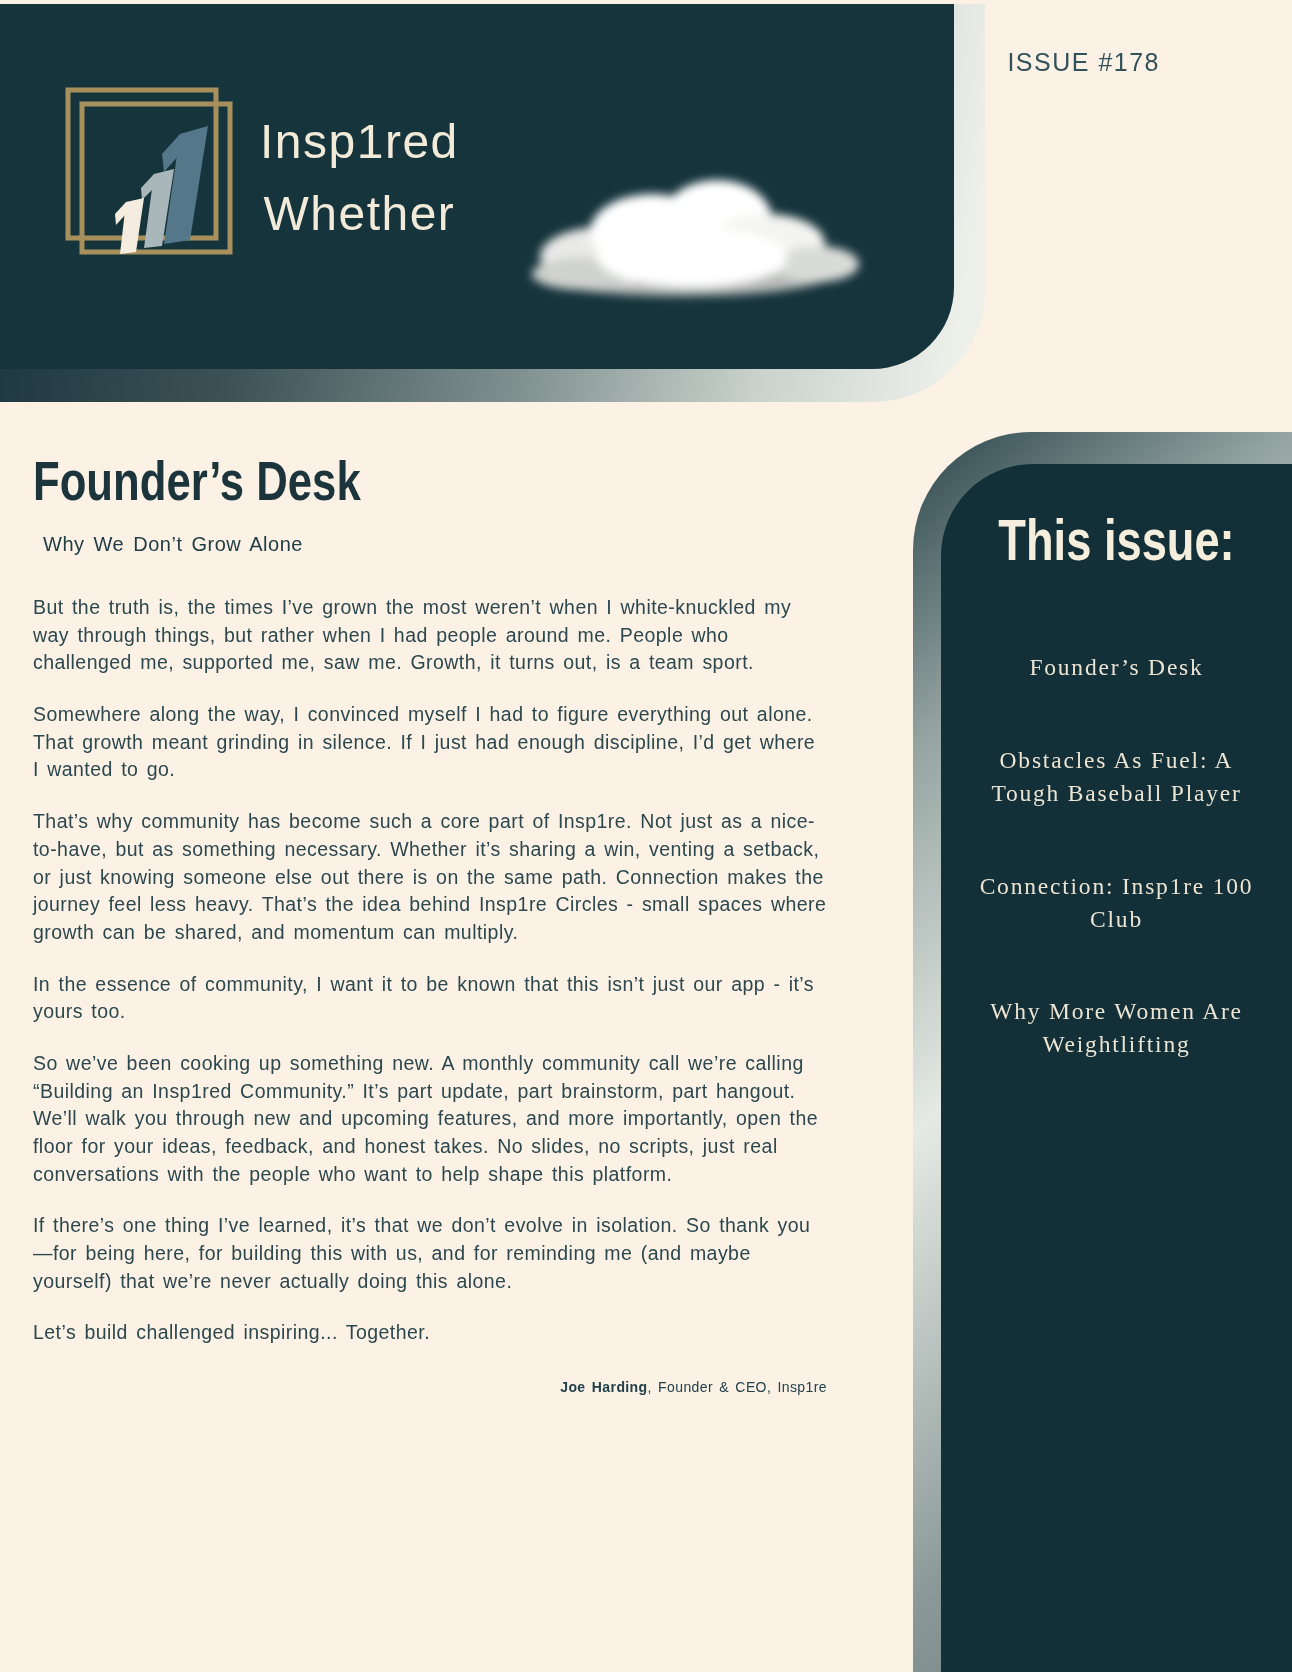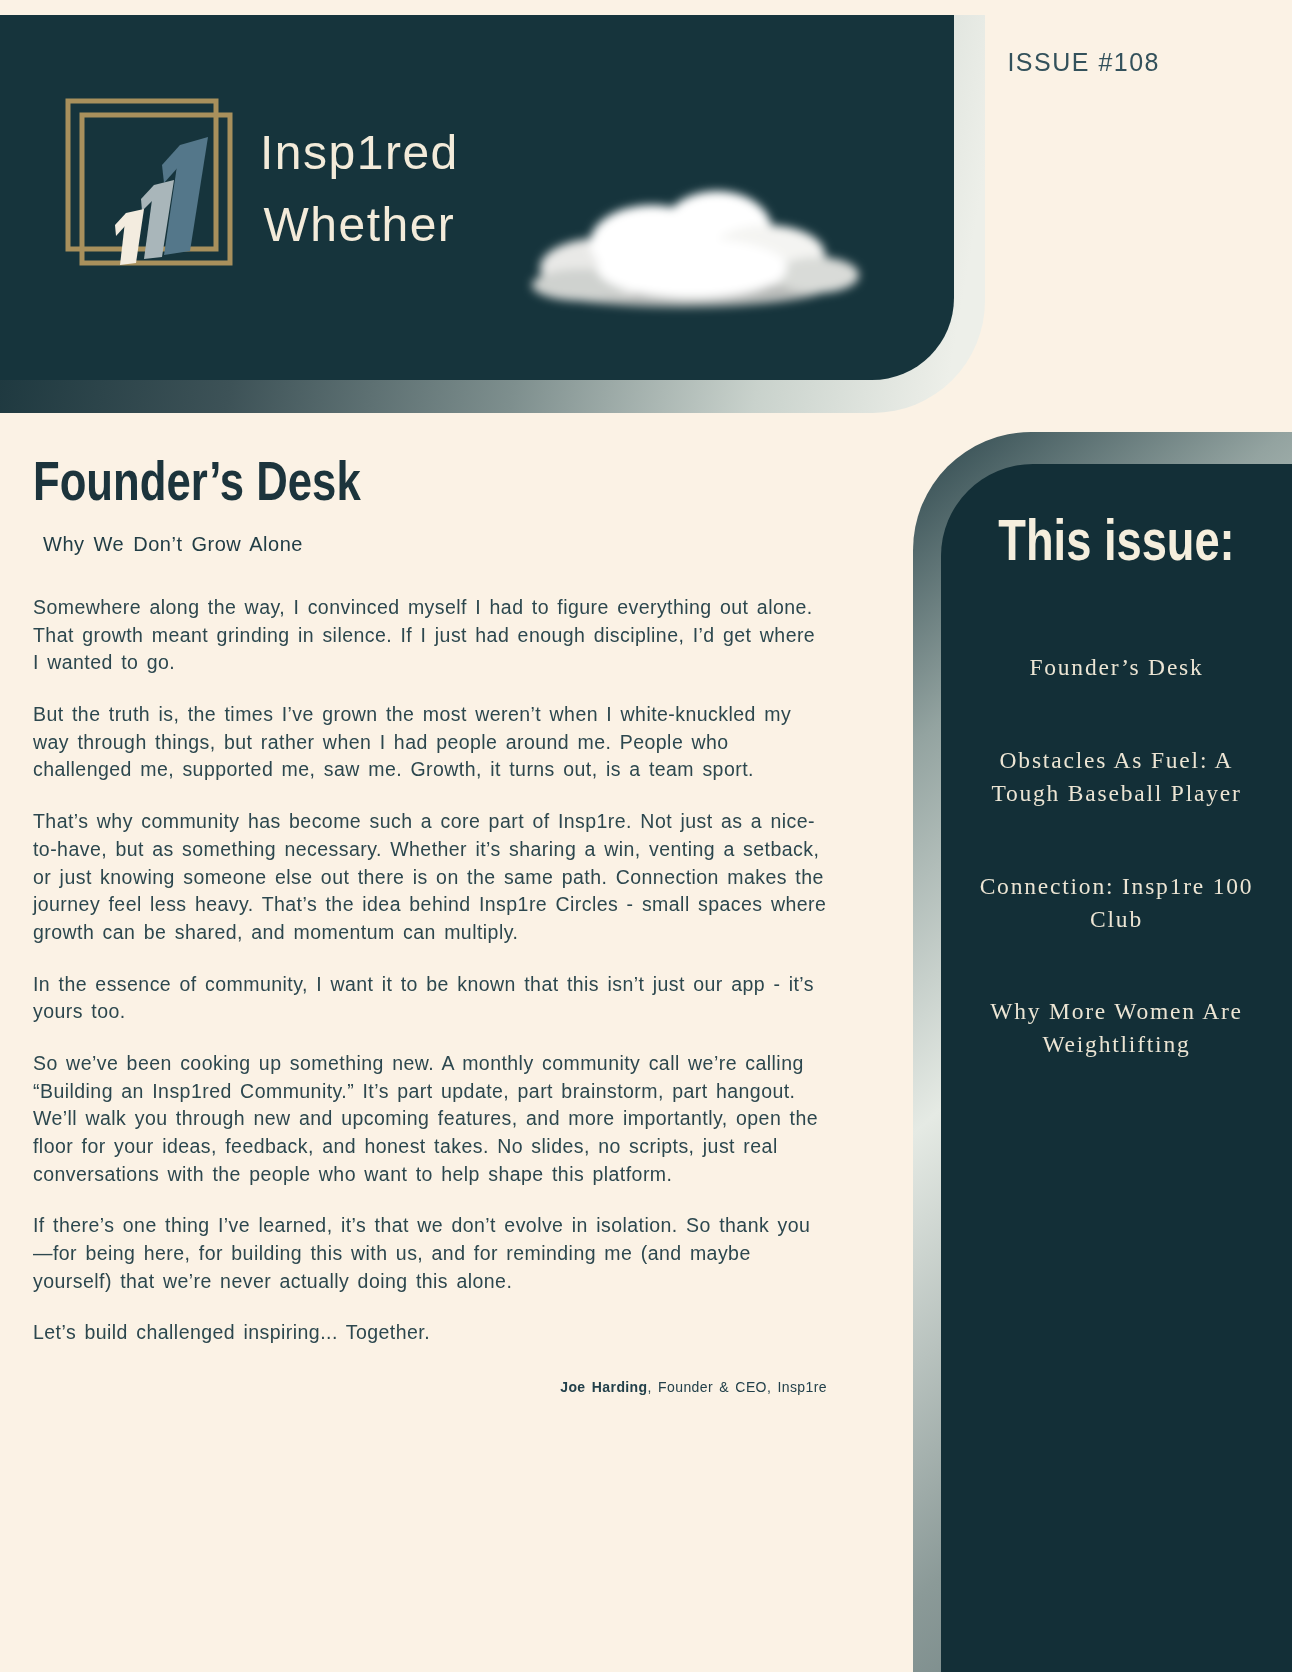--- a/index.html
+++ b/index.html
@@ -5,21 +5,21 @@
   * { margin:0; padding:0; box-sizing:border-box; }
   html,body { background:#d8d2c8; }
   .page {
     position:relative; width:1292px; height:1672px; margin:0 auto;
     background:#fbf2e5; overflow:hidden;
     font-family:"Liberation Sans", sans-serif; color:#2c474e;
   }
 
   
   .header-wrap {
-    position:absolute; left:0; top:15px; width:985px; height:398px;
+    position:absolute; left:0; top:4px; width:985px; height:398px;
     background:linear-gradient(100deg,#1c373e 4%,#3d5257 28%,#7e8f8e 55%,#c9d2cc 78%,#edefe9 96%);
     border-bottom-right-radius:112px;
   }
   .header-panel {
     position:absolute; left:0; top:0; right:31px; bottom:33px;
     background:#16343c; border-bottom-right-radius:82px;
   }
   .logo-svg { position:absolute; left:62px; top:78px; }
   .wordmark {
     position:absolute; left:260px; top:102px;
@@ -118,28 +118,28 @@
           <ellipse cx="225" cy="58" rx="55" ry="40" fill="#ffffff"></ellipse>
           <ellipse cx="275" cy="82" rx="58" ry="30" fill="#f4f4f2"></ellipse>
           <ellipse cx="325" cy="102" rx="42" ry="18" fill="#d9dbd8"></ellipse>
           <ellipse cx="90" cy="112" rx="50" ry="16" fill="#cfd2cf"></ellipse>
           <ellipse cx="200" cy="95" rx="95" ry="30" fill="#ffffff"></ellipse>
         </g>
       </svg>
     </div>
   </div>
 
-  <div class="issue-label">ISSUE #108</div>
+  <div class="issue-label">ISSUE #178</div>
 
   <div class="article">
     <div class="article-title">Founder’s Desk</div>
     <div class="article-subtitle">Why We Don’t Grow Alone</div>
     <div class="paragraphs">
+        <p>But the truth is, the times I’ve grown the most weren’t when I white-knuckled my way through things, but rather when I had people around me. People who challenged me, supported me, saw me. Growth, it turns out, is a team sport.</p>
         <p>Somewhere along the way, I convinced myself I had to figure everything out alone. That growth meant grinding in silence. If I just had enough discipline, I’d get where I wanted to go.</p>
-        <p>But the truth is, the times I’ve grown the most weren’t when I white-knuckled my way through things, but rather when I had people around me. People who challenged me, supported me, saw me. Growth, it turns out, is a team sport.</p>
         <p>That’s why community has become such a core part of Insp1re. Not just as a nice-to-have, but as something necessary. Whether it’s sharing a win, venting a setback, or just knowing someone else out there is on the same path. Connection makes the journey feel less heavy. That’s the idea behind Insp1re Circles - small spaces where growth can be shared, and momentum can multiply.</p>
         <p>In the essence of community, I want it to be known that this isn’t just our app - it’s yours too.</p>
         <p>So we’ve been cooking up something new. A monthly community call we’re calling “Building an Insp1red Community.” It’s part update, part brainstorm, part hangout. We’ll walk you through new and upcoming features, and more importantly, open the floor for your ideas, feedback, and honest takes. No slides, no scripts, just real conversations with the people who want to help shape this platform.</p>
         <p>If there’s one thing I’ve learned, it’s that we don’t evolve in isolation. So thank you—for being here, for building this with us, and for reminding me (and maybe yourself) that we’re never actually doing this alone.</p>
         <p>Let’s build challenged inspiring... Together.</p>
       </div>
     <div class="signature">
       <span class="sig-bold">Joe Harding</span><span>, Founder &amp; CEO, Insp1re</span>
     </div>
   </div>

